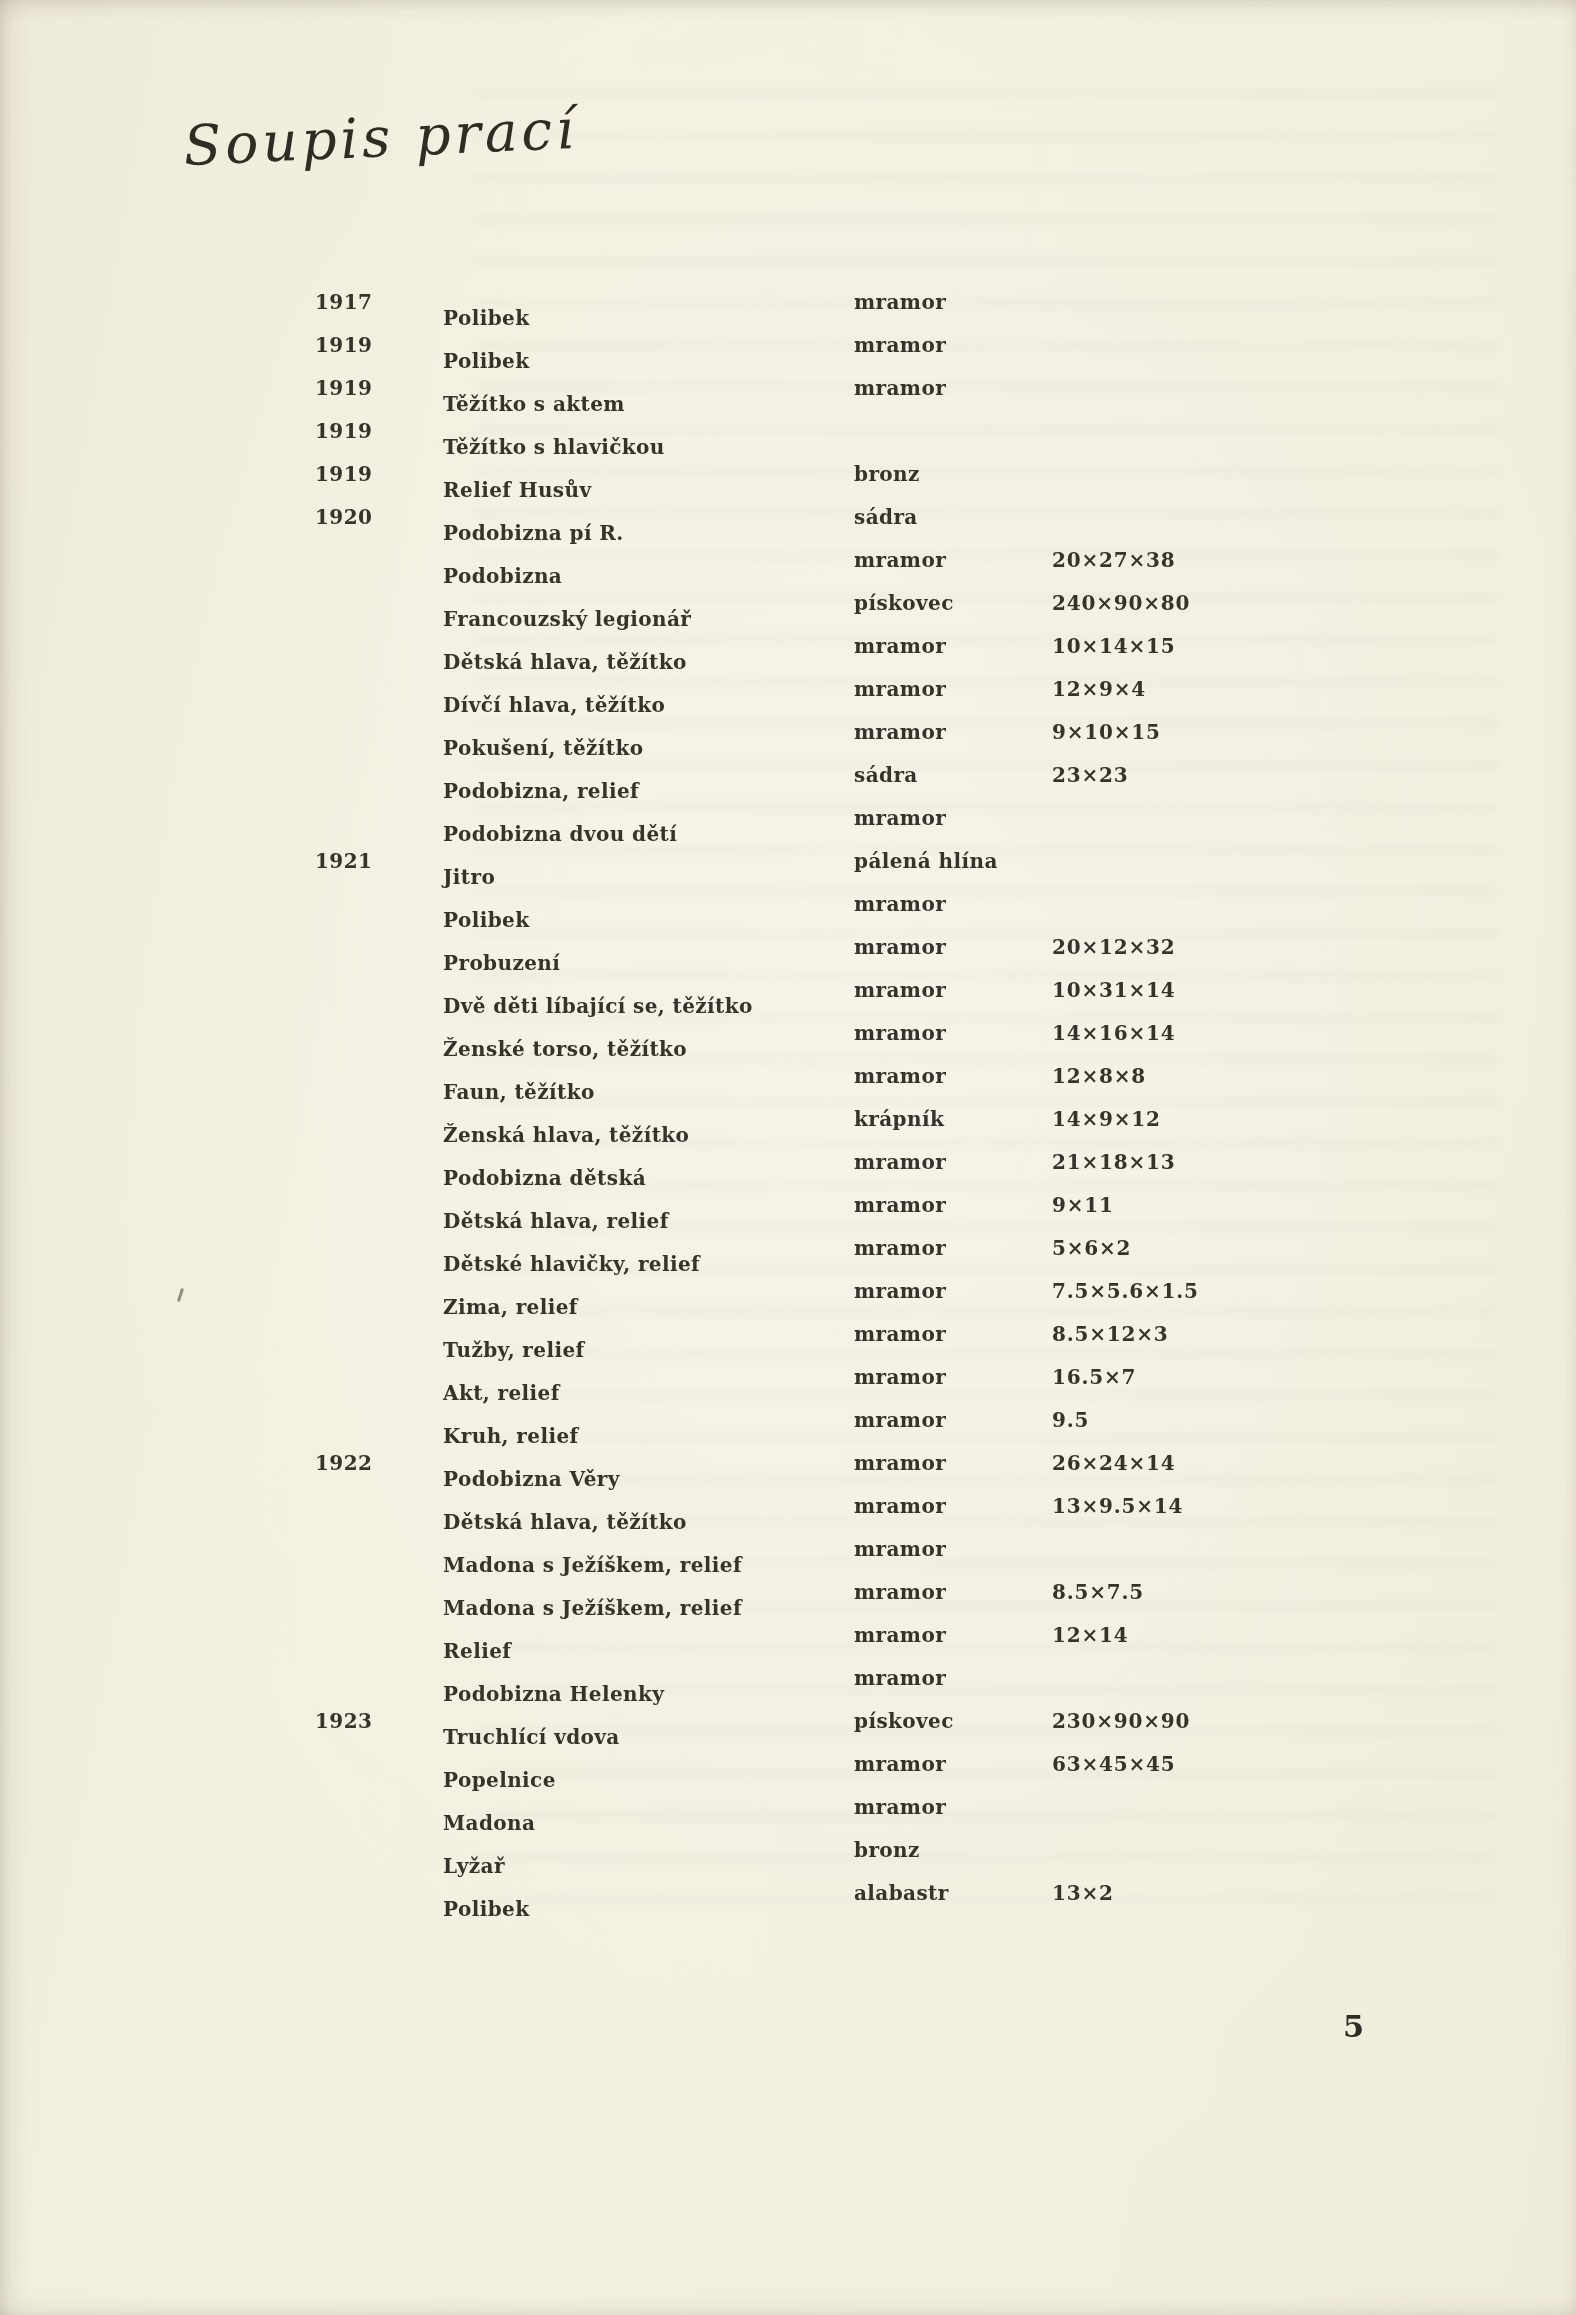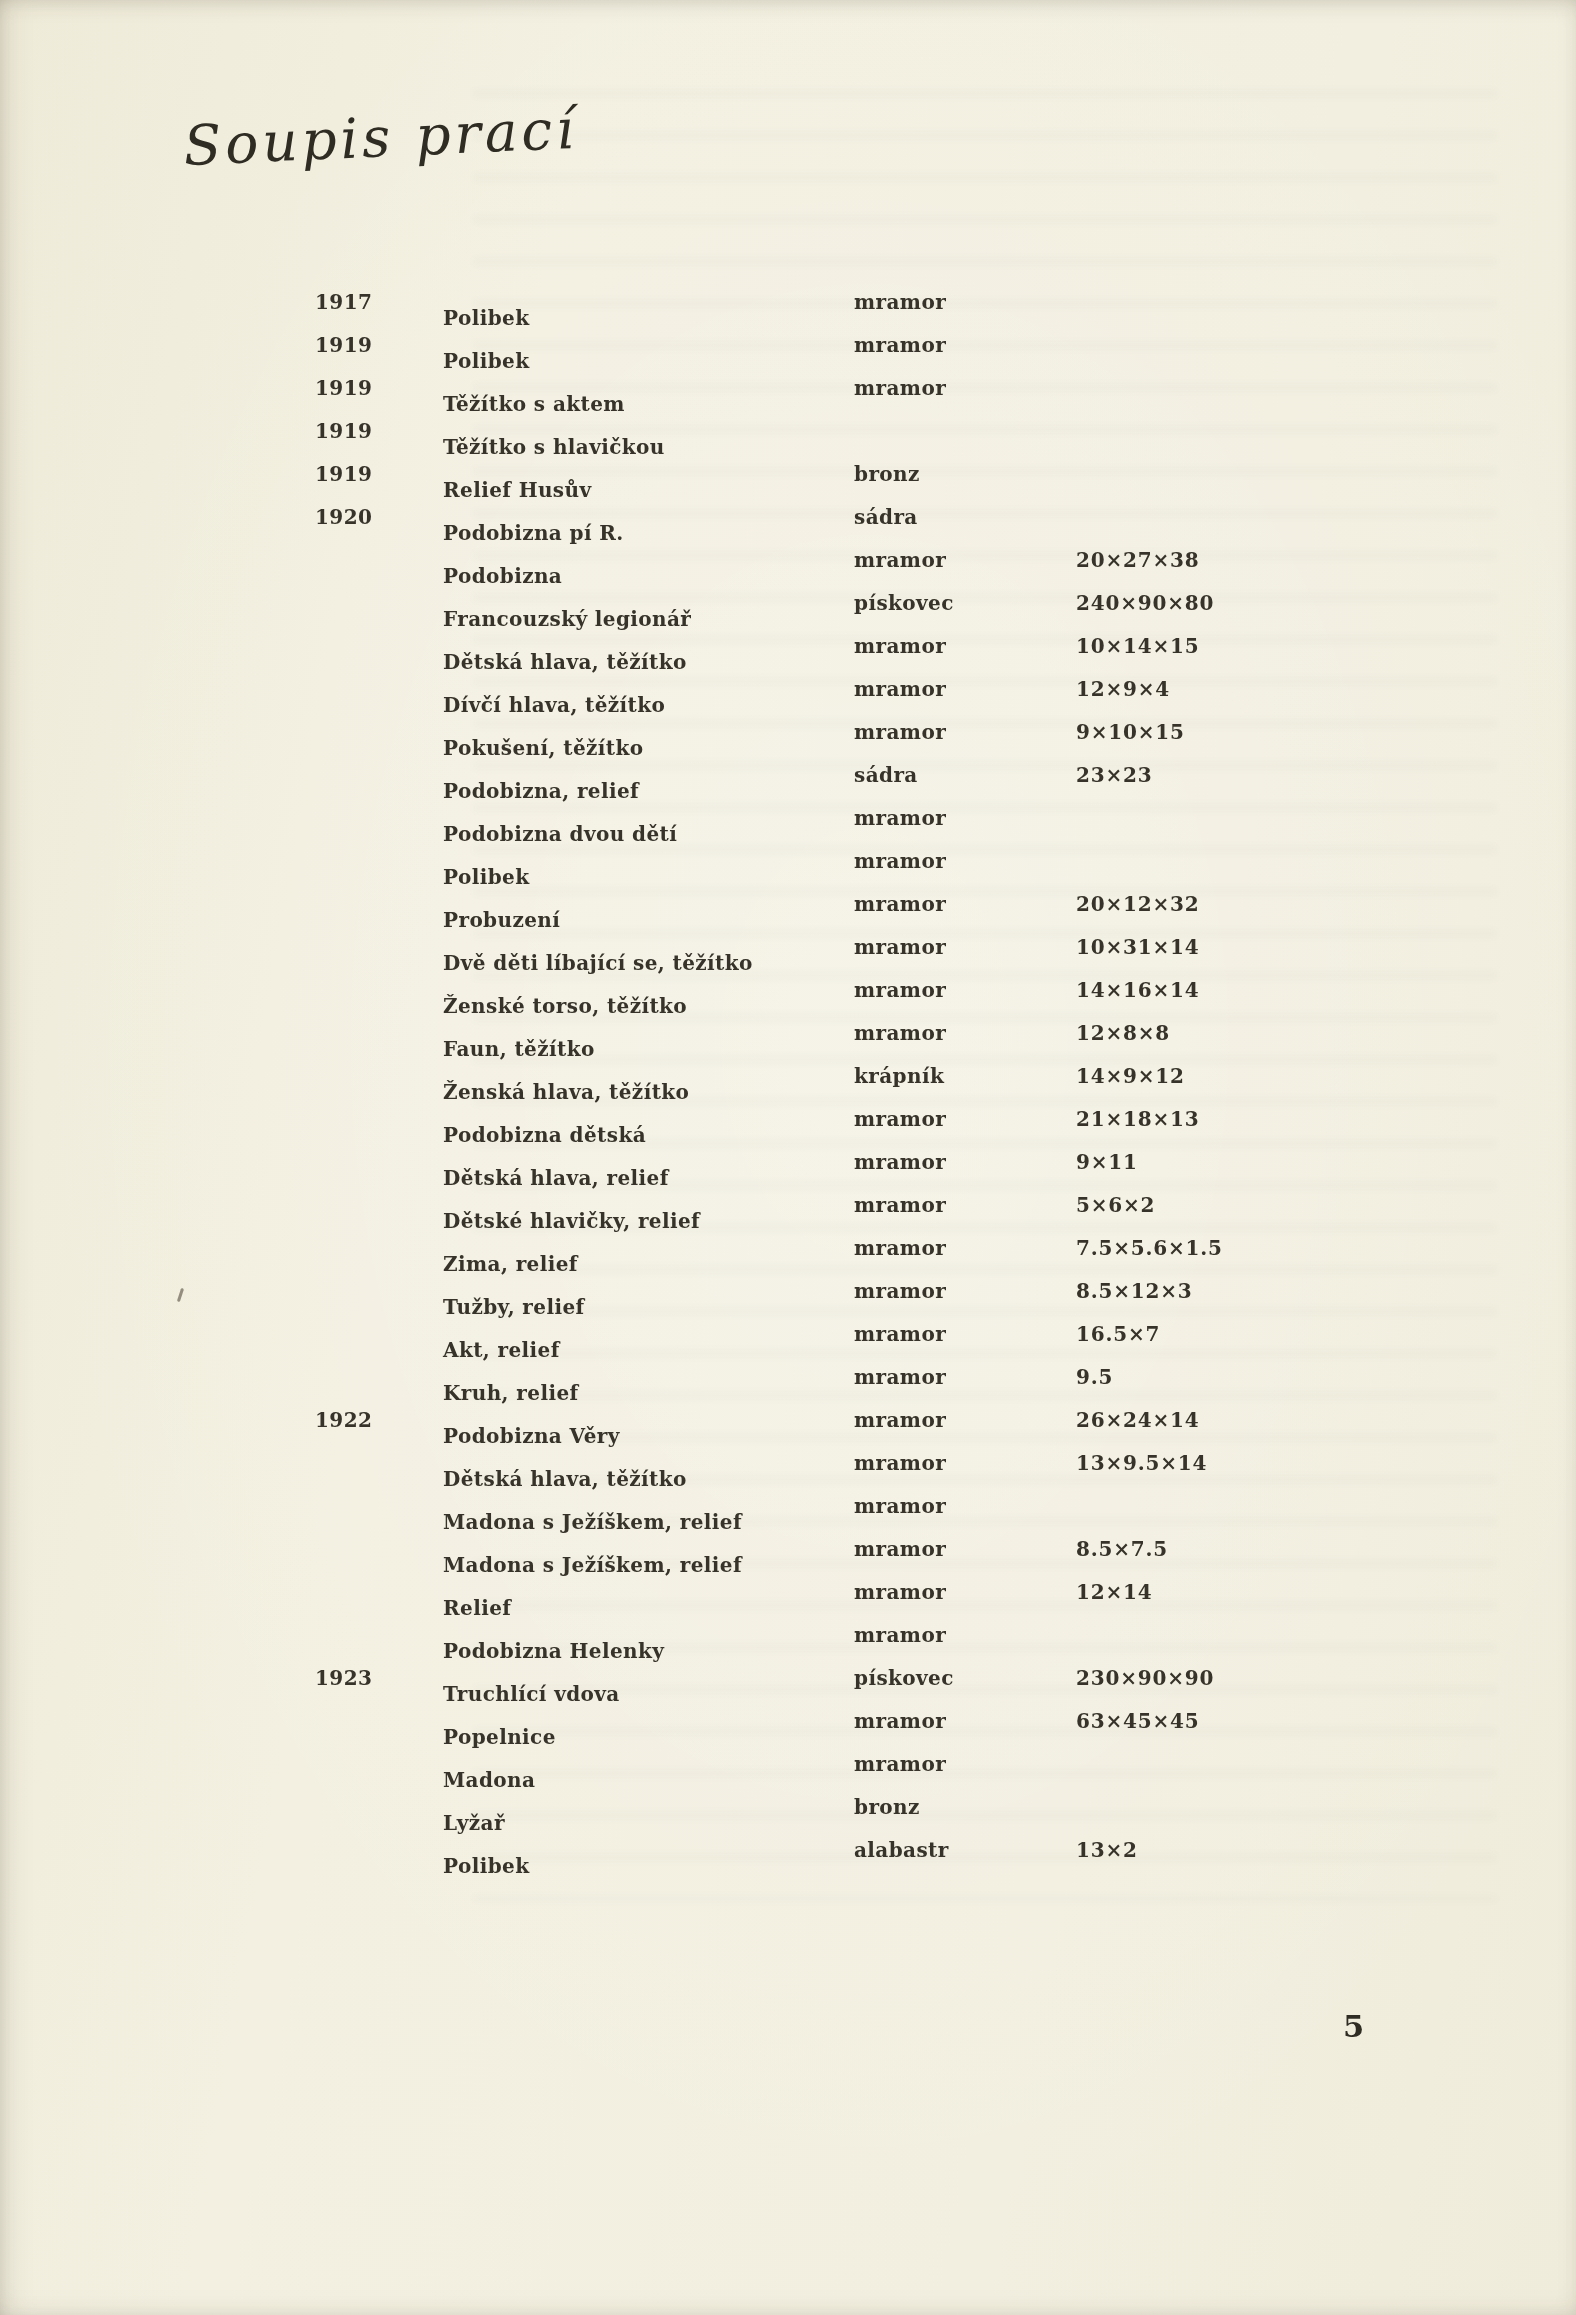--- a/index.html
+++ b/index.html
@@ -67,21 +67,21 @@
     align-items: center;
     height: 43px;
     font-weight: 700;
     font-size: 20px;
     letter-spacing: 0.4px;
     white-space: nowrap;
   }
   .col-year     { width: 128px; flex: 0 0 auto; }
   .col-title    { width: 411px; flex: 0 0 auto; margin-top: 32px; }
   .col-material { width: 198px; flex: 0 0 auto; }
-  .col-dims     { flex: 1 1 auto; letter-spacing: 0.8px; margin-left: 24px; }
+  .col-dims     { flex: 1 1 auto; letter-spacing: 0.8px; }
   .pagenum {
     position: absolute;
     left: 1343px;
     top: 2008px;
     font-size: 30.5px;
     font-weight: 700;
     color: #2f2c24;
   }
   
   .speck {
@@ -188,20 +188,26 @@
     <span class="col-dims">23×23</span>
   </div>
 
   <div class="row">
     <span class="col-year"></span>
     <span class="col-title">Podobizna dvou dětí</span>
     <span class="col-material">mramor</span>
     <span class="col-dims"></span>
   </div>
 
+  <div class="row">
+    <span class="col-year">1921</span>
+    <span class="col-title">Jitro</span>
+    <span class="col-material">pálená hlína</span>
+    <span class="col-dims"></span>
+  </div>
 
   <div class="row">
     <span class="col-year"></span>
     <span class="col-title">Polibek</span>
     <span class="col-material">mramor</span>
     <span class="col-dims"></span>
   </div>
 
   <div class="row">
     <span class="col-year"></span>

